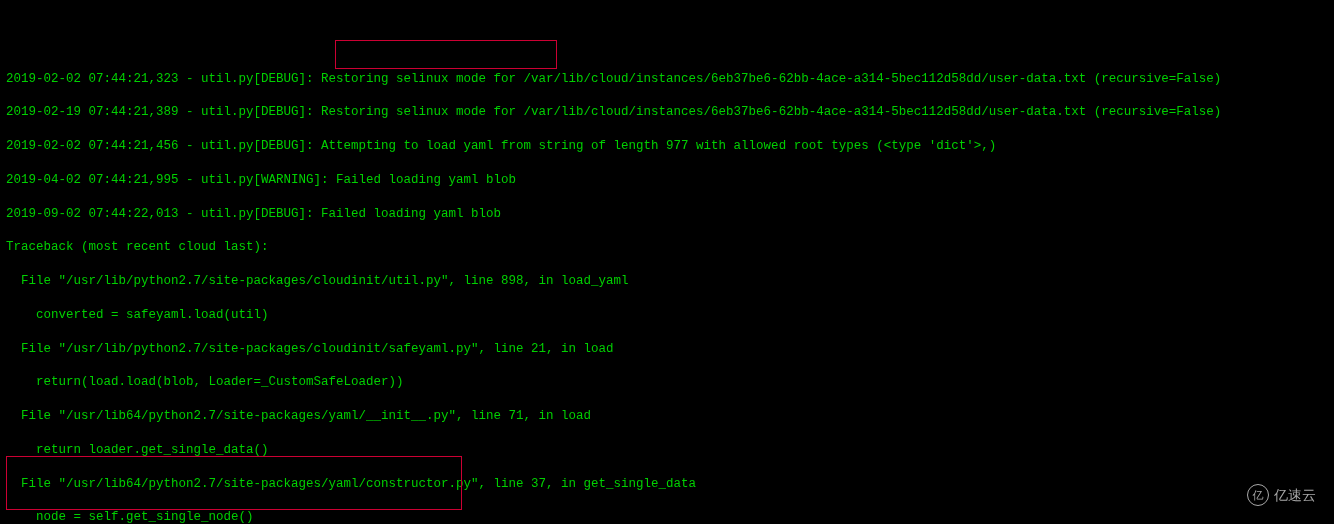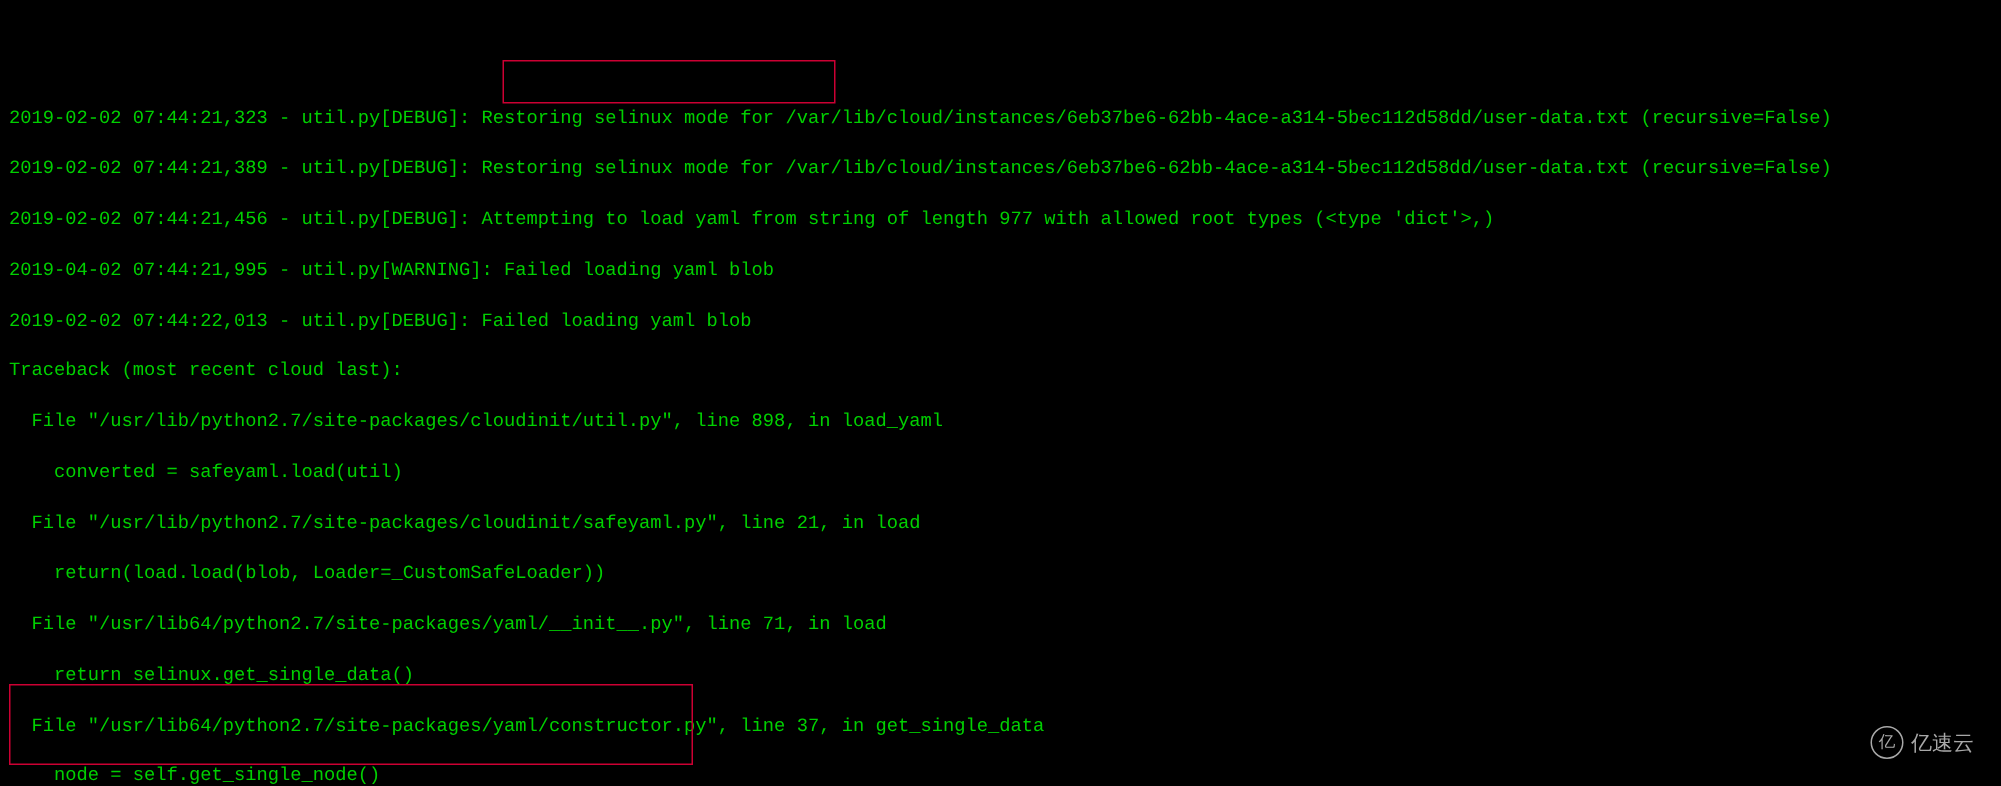--- a/index.html
+++ b/index.html
@@ -56,31 +56,31 @@
       justify-content: center;
       font-size: 11px;
     }
   </style>
 </head>
 <body>
 
 
 
 <span class="line">2019-02-02 07:44:21,323 - util.py[DEBUG]: Restoring selinux mode for /var/lib/cloud/instances/6eb37be6-62bb-4ace-a314-5bec112d58dd/user-data.txt (recursive=False)</span>
-<span class="line">2019-02-02 07:44:21,389 - util.py[DEBUG]: Restoring selinux mode for /var/lib/cloud/instances/6eb37be6-62bb-4ace-a314-5bec112d58dd/user-data.txt (recursive=False)</span>
+<span class="line">2019-02-19 07:44:21,389 - util.py[DEBUG]: Restoring selinux mode for /var/lib/cloud/instances/6eb37be6-62bb-4ace-a314-5bec112d58dd/user-data.txt (recursive=False)</span>
 <span class="line">2019-02-02 07:44:21,456 - util.py[DEBUG]: Attempting to load yaml from string of length 977 with allowed root types (&lt;type 'dict'&gt;,)</span>
 <span class="line">2019-04-02 07:44:21,995 - util.py[WARNING]: Failed loading yaml blob</span>
-<span class="line">2019-02-02 07:44:22,013 - util.py[DEBUG]: Failed loading yaml blob</span>
+<span class="line">2019-09-02 07:44:22,013 - util.py[DEBUG]: Failed loading yaml blob</span>
 <span class="line">Traceback (most recent cloud last):</span>
 <span class="line">  File "/usr/lib/python2.7/site-packages/cloudinit/util.py", line 898, in load_yaml</span>
 <span class="line">    converted = safeyaml.load(util)</span>
 <span class="line">  File "/usr/lib/python2.7/site-packages/cloudinit/safeyaml.py", line 21, in load</span>
 <span class="line">    return(load.load(blob, Loader=_CustomSafeLoader))</span>
 <span class="line">  File "/usr/lib64/python2.7/site-packages/yaml/__init__.py", line 71, in load</span>
-<span class="line">    return selinux.get_single_data()</span>
+<span class="line">    return loader.get_single_data()</span>
 <span class="line">  File "/usr/lib64/python2.7/site-packages/yaml/constructor.py", line 37, in get_single_data</span>
 <span class="line">    node = self.get_single_node()</span>
 
 
 
 
 
 
 
 

